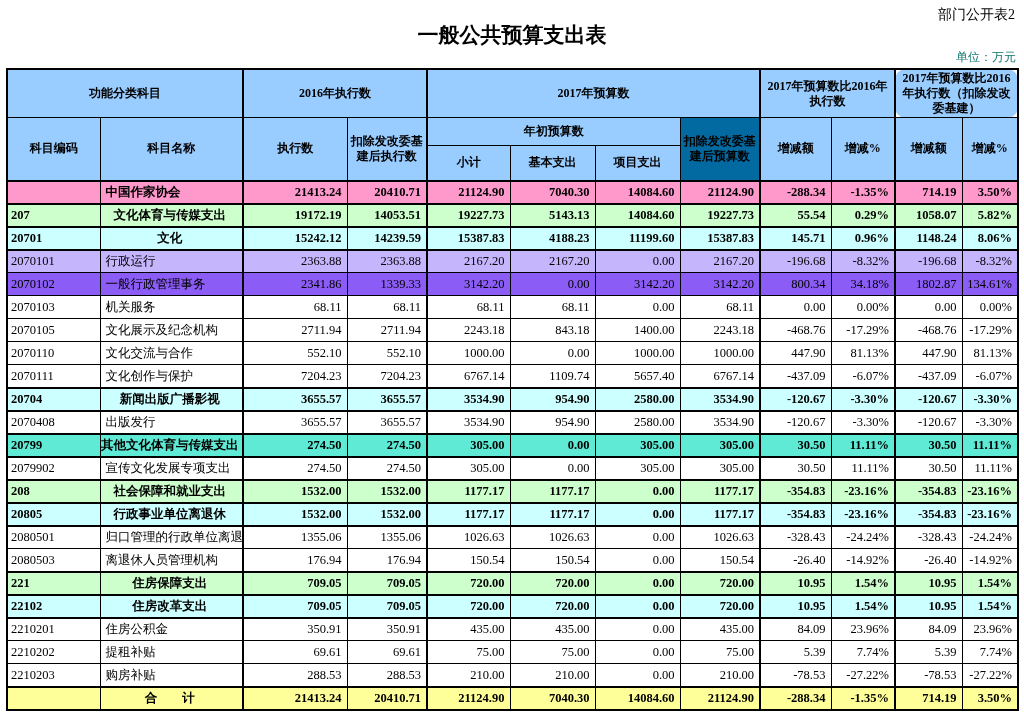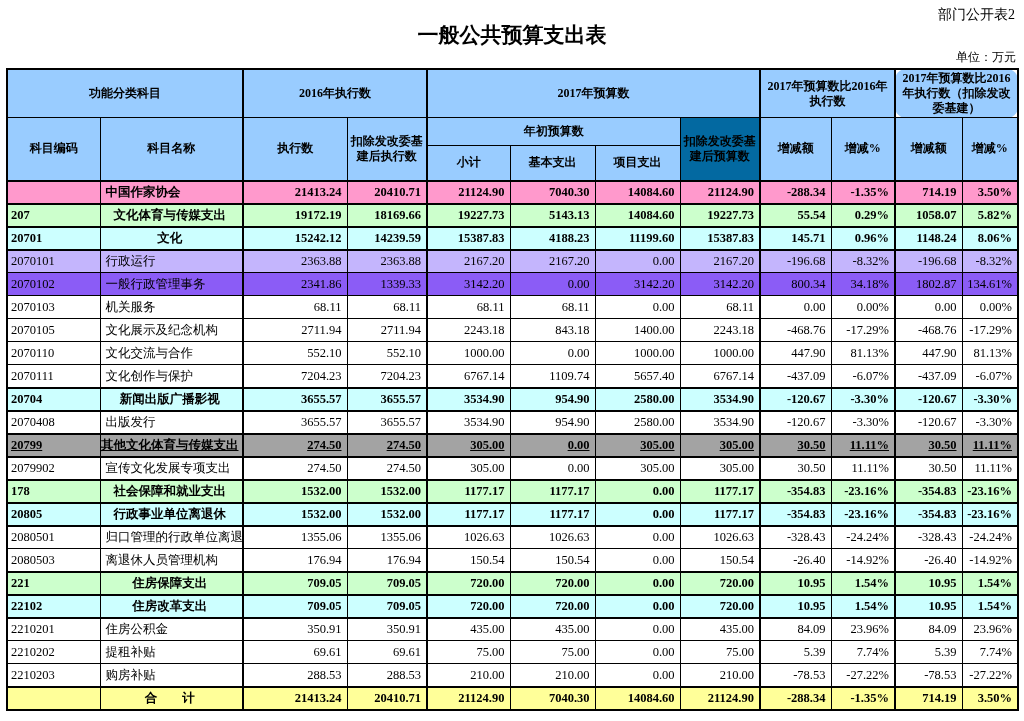--- a/index.html
+++ b/index.html
@@ -13,21 +13,21 @@
     position: absolute; top: 6px; right: 9px;
     font-size: 14px; color: #000;
   }
   .page-title {
     margin-top: 23px; text-align: center;
     font-family: "Liberation Sans", "DejaVu Sans", sans-serif;
     font-size: 21px; font-weight: bold; color: #000; line-height: 1.1;
   }
   .unit-note {
     text-align: right; margin: 3px 8px 2px 0;
-    font-size: 12px; color: #000000;
+    font-size: 12px; color: #0f766e;
   }
   table.budget-table {
     margin-left: 6px;
     width: 1011px;
     border-collapse: collapse;
     table-layout: fixed;
     border: 2px solid #000;
   }
   .budget-table th, .budget-table td {
     border: 1px solid #000;
@@ -119,21 +119,21 @@
         <td class="col7">21124.90</td>
         <td class="col8">-288.34</td>
         <td class="col9">-1.35%</td>
         <td class="col10">714.19</td>
         <td class="col11">3.50%</td>
       </tr>
       <tr class="row-green" style="background: rgb(204, 255, 204);">
         <td class="col0">207</td>
         <td class="col1">文化体育与传媒支出</td>
         <td class="col2">19172.19</td>
-        <td class="col3">18169.66</td>
+        <td class="col3">14053.51</td>
         <td class="col4">19227.73</td>
         <td class="col5">5143.13</td>
         <td class="col6">14084.60</td>
         <td class="col7">19227.73</td>
         <td class="col8">55.54</td>
         <td class="col9">0.29%</td>
         <td class="col10">1058.07</td>
         <td class="col11">5.82%</td>
       </tr>
       <tr class="row-cyan" style="background: rgb(204, 255, 255);">
@@ -255,21 +255,21 @@
         <td class="col3">3655.57</td>
         <td class="col4">3534.90</td>
         <td class="col5">954.90</td>
         <td class="col6">2580.00</td>
         <td class="col7">3534.90</td>
         <td class="col8">-120.67</td>
         <td class="col9">-3.30%</td>
         <td class="col10">-120.67</td>
         <td class="col11">-3.30%</td>
       </tr>
-      <tr class="row-cyan" style="background: #a3a3a3; text-decoration: underline;">
+      <tr class="row-cyan" style="background: #5eead4;">
         <td class="col0">20799</td>
         <td class="col1">其他文化体育与传媒支出</td>
         <td class="col2">274.50</td>
         <td class="col3">274.50</td>
         <td class="col4">305.00</td>
         <td class="col5">0.00</td>
         <td class="col6">305.00</td>
         <td class="col7">305.00</td>
         <td class="col8">30.50</td>
         <td class="col9">11.11%</td>
@@ -284,21 +284,21 @@
         <td class="col4">305.00</td>
         <td class="col5">0.00</td>
         <td class="col6">305.00</td>
         <td class="col7">305.00</td>
         <td class="col8">30.50</td>
         <td class="col9">11.11%</td>
         <td class="col10">30.50</td>
         <td class="col11">11.11%</td>
       </tr>
       <tr class="row-green" style="background: rgb(204, 255, 204);">
-        <td class="col0">178</td>
+        <td class="col0">208</td>
         <td class="col1">社会保障和就业支出</td>
         <td class="col2">1532.00</td>
         <td class="col3">1532.00</td>
         <td class="col4">1177.17</td>
         <td class="col5">1177.17</td>
         <td class="col6">0.00</td>
         <td class="col7">1177.17</td>
         <td class="col8">-354.83</td>
         <td class="col9">-23.16%</td>
         <td class="col10">-354.83</td>

